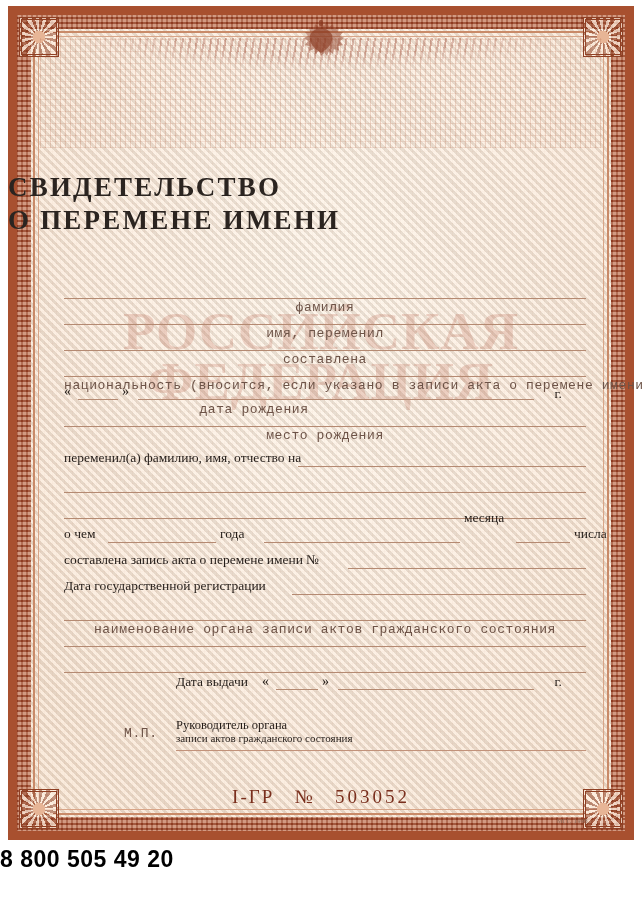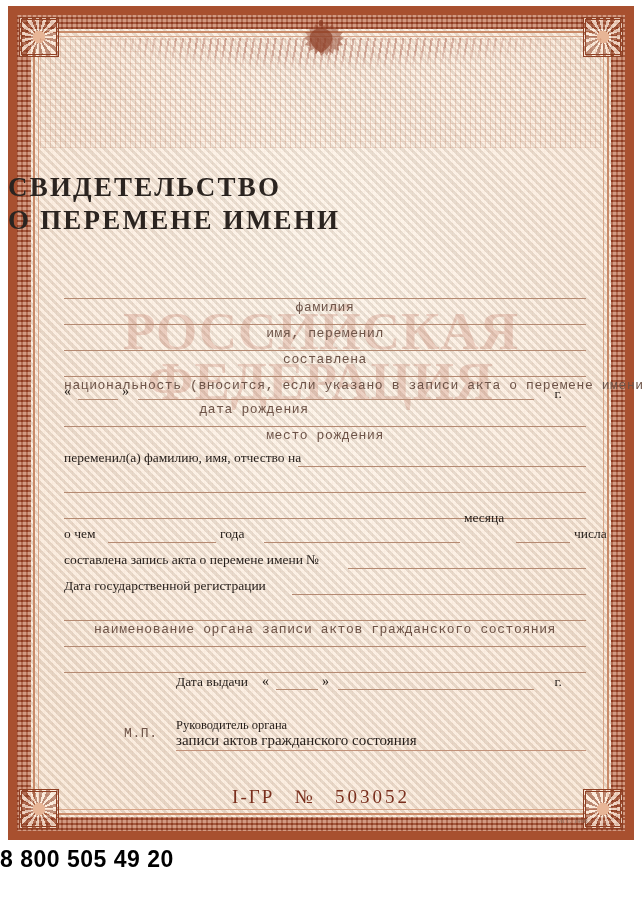--- a/index.html
+++ b/index.html
@@ -347,21 +347,21 @@
 
       <div class="label" style="left:112px; top:392px;">Дата выдачи</div>
       <div class="qmark" style="left:198px; top:392px;">«</div>
       <div class="rule" style="left:212px; width:42px; top:407px;"></div>
       <div class="qmark" style="left:258px; top:392px;">»</div>
       <div class="rule" style="left:274px; right:52px; top:407px;"></div>
       <div class="label" style="right:24px; top:392px;">г.</div>
 
       <div class="caption" style="left:60px; top:424px; text-align:left;margin-top:20px;">М.П.</div>
       <div class="label" style="left:112px; top:436px; font-size:12.5px;">Руководитель органа</div>
-      <div class="label" style="left:112px; top:450px; font-size:15px;">записи актов гражданского состояния</div>
+      <div class="label" style="left:112px; top:450px; font-size:11px;">записи актов гражданского состояния</div>
       <div class="rule" style="left:112px; right:0; top:468px; border-bottom-color:#c2927a;"></div>
 
     </div>
 
     <div class="serial">
       <span>I-ГР</span>
       &nbsp;
       <span>№</span>
       &nbsp;
       <span class="num">503052</span>

